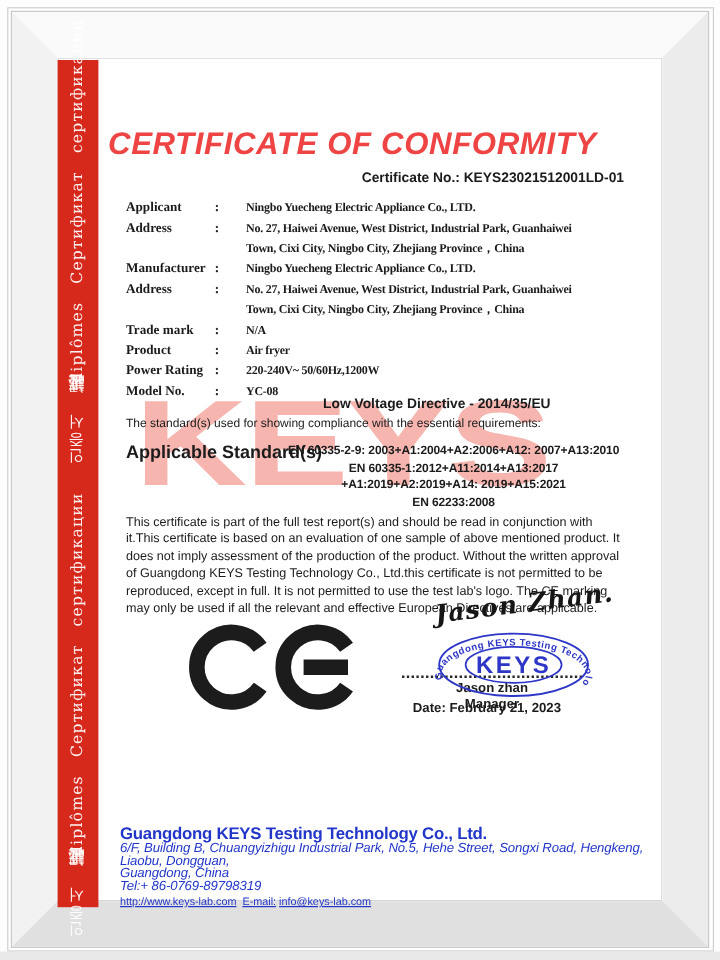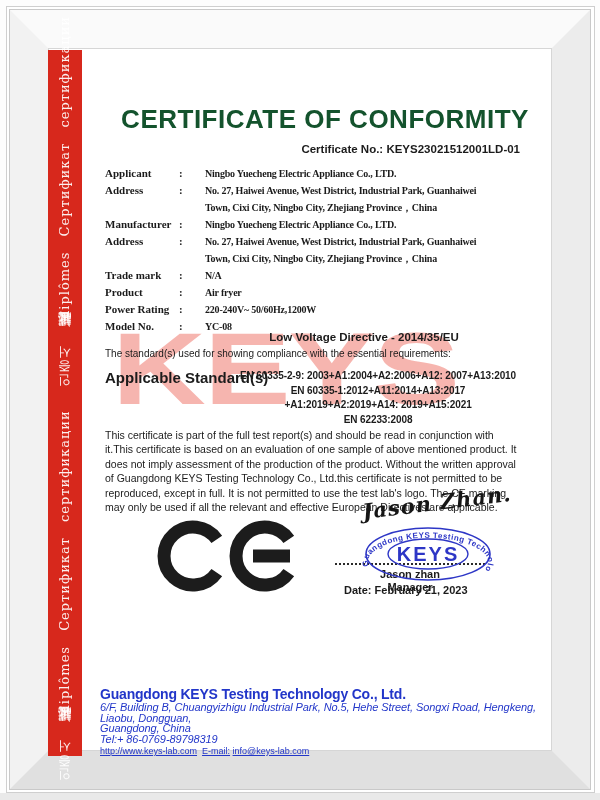--- a/index.html
+++ b/index.html
@@ -33,21 +33,21 @@
     color:rgba(255,255,255,0.93);white-space:nowrap;
   }
   .content{position:absolute;inset:0;z-index:2;}
   .watermark{
     position:absolute;left:112px;top:318px;z-index:1;
     font-size:130px;font-weight:bold;letter-spacing:-2px;line-height:1;
     color:#ef6e62;opacity:0.5;transform:scaleY(0.78);transform-origin:top left;
   }
   .title{
     position:absolute;left:90px;width:470px;top:104px;
-    text-align:center;font-size:26px;font-weight:bold;letter-spacing:0.5px;color:#14532d;
+    text-align:left;font-size:26px;font-weight:bold;letter-spacing:0.5px;color:#ef4444;font-style:italic;
   }
   .cert-no{
     position:absolute;left:82px;right:80px;top:143px;
     text-align:right;font-size:11.5px;font-weight:bold;
   }
   .fields{position:absolute;left:105px;top:165px;width:430px;}
   .field-row{display:grid;grid-template-columns:74px 26px 1fr;}
   .f-label,.f-colon,.v-line{font-size:11px;font-weight:bold;line-height:17px;font-family:Liberation Serif, serif;}
   .v-line{font-size:10px;letter-spacing:-0.2px;white-space:nowrap;}
   .directive-heading{

